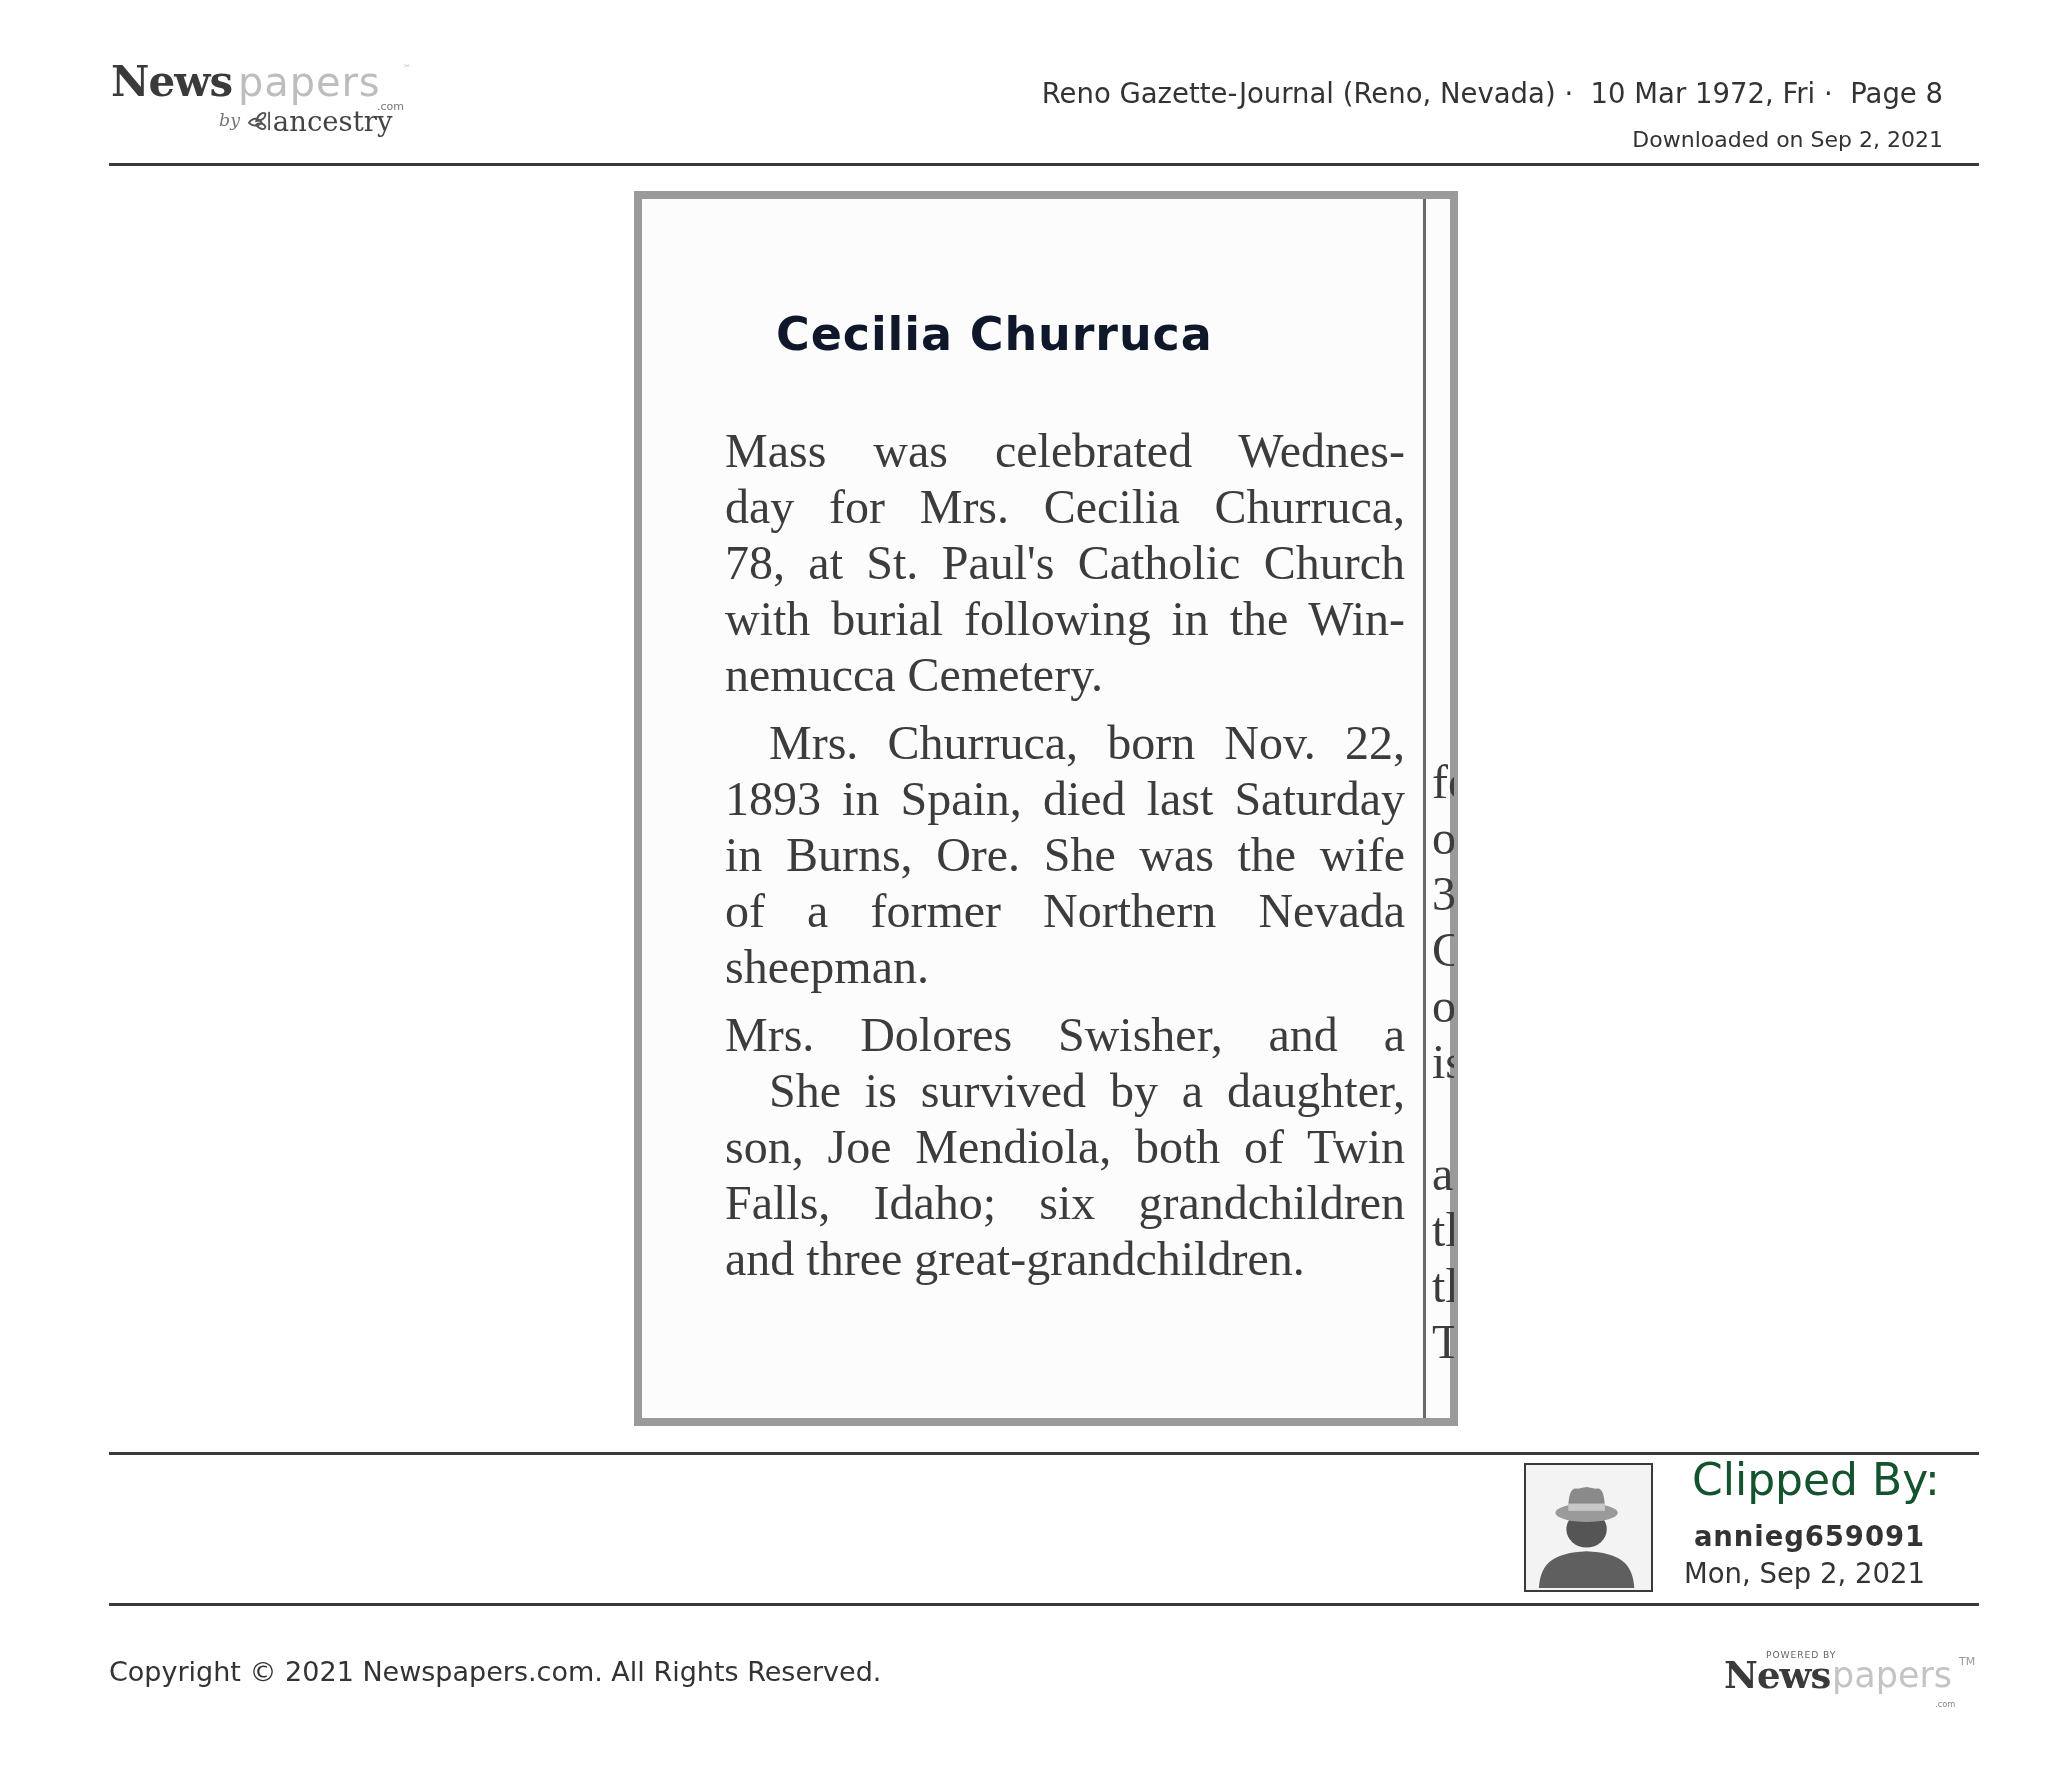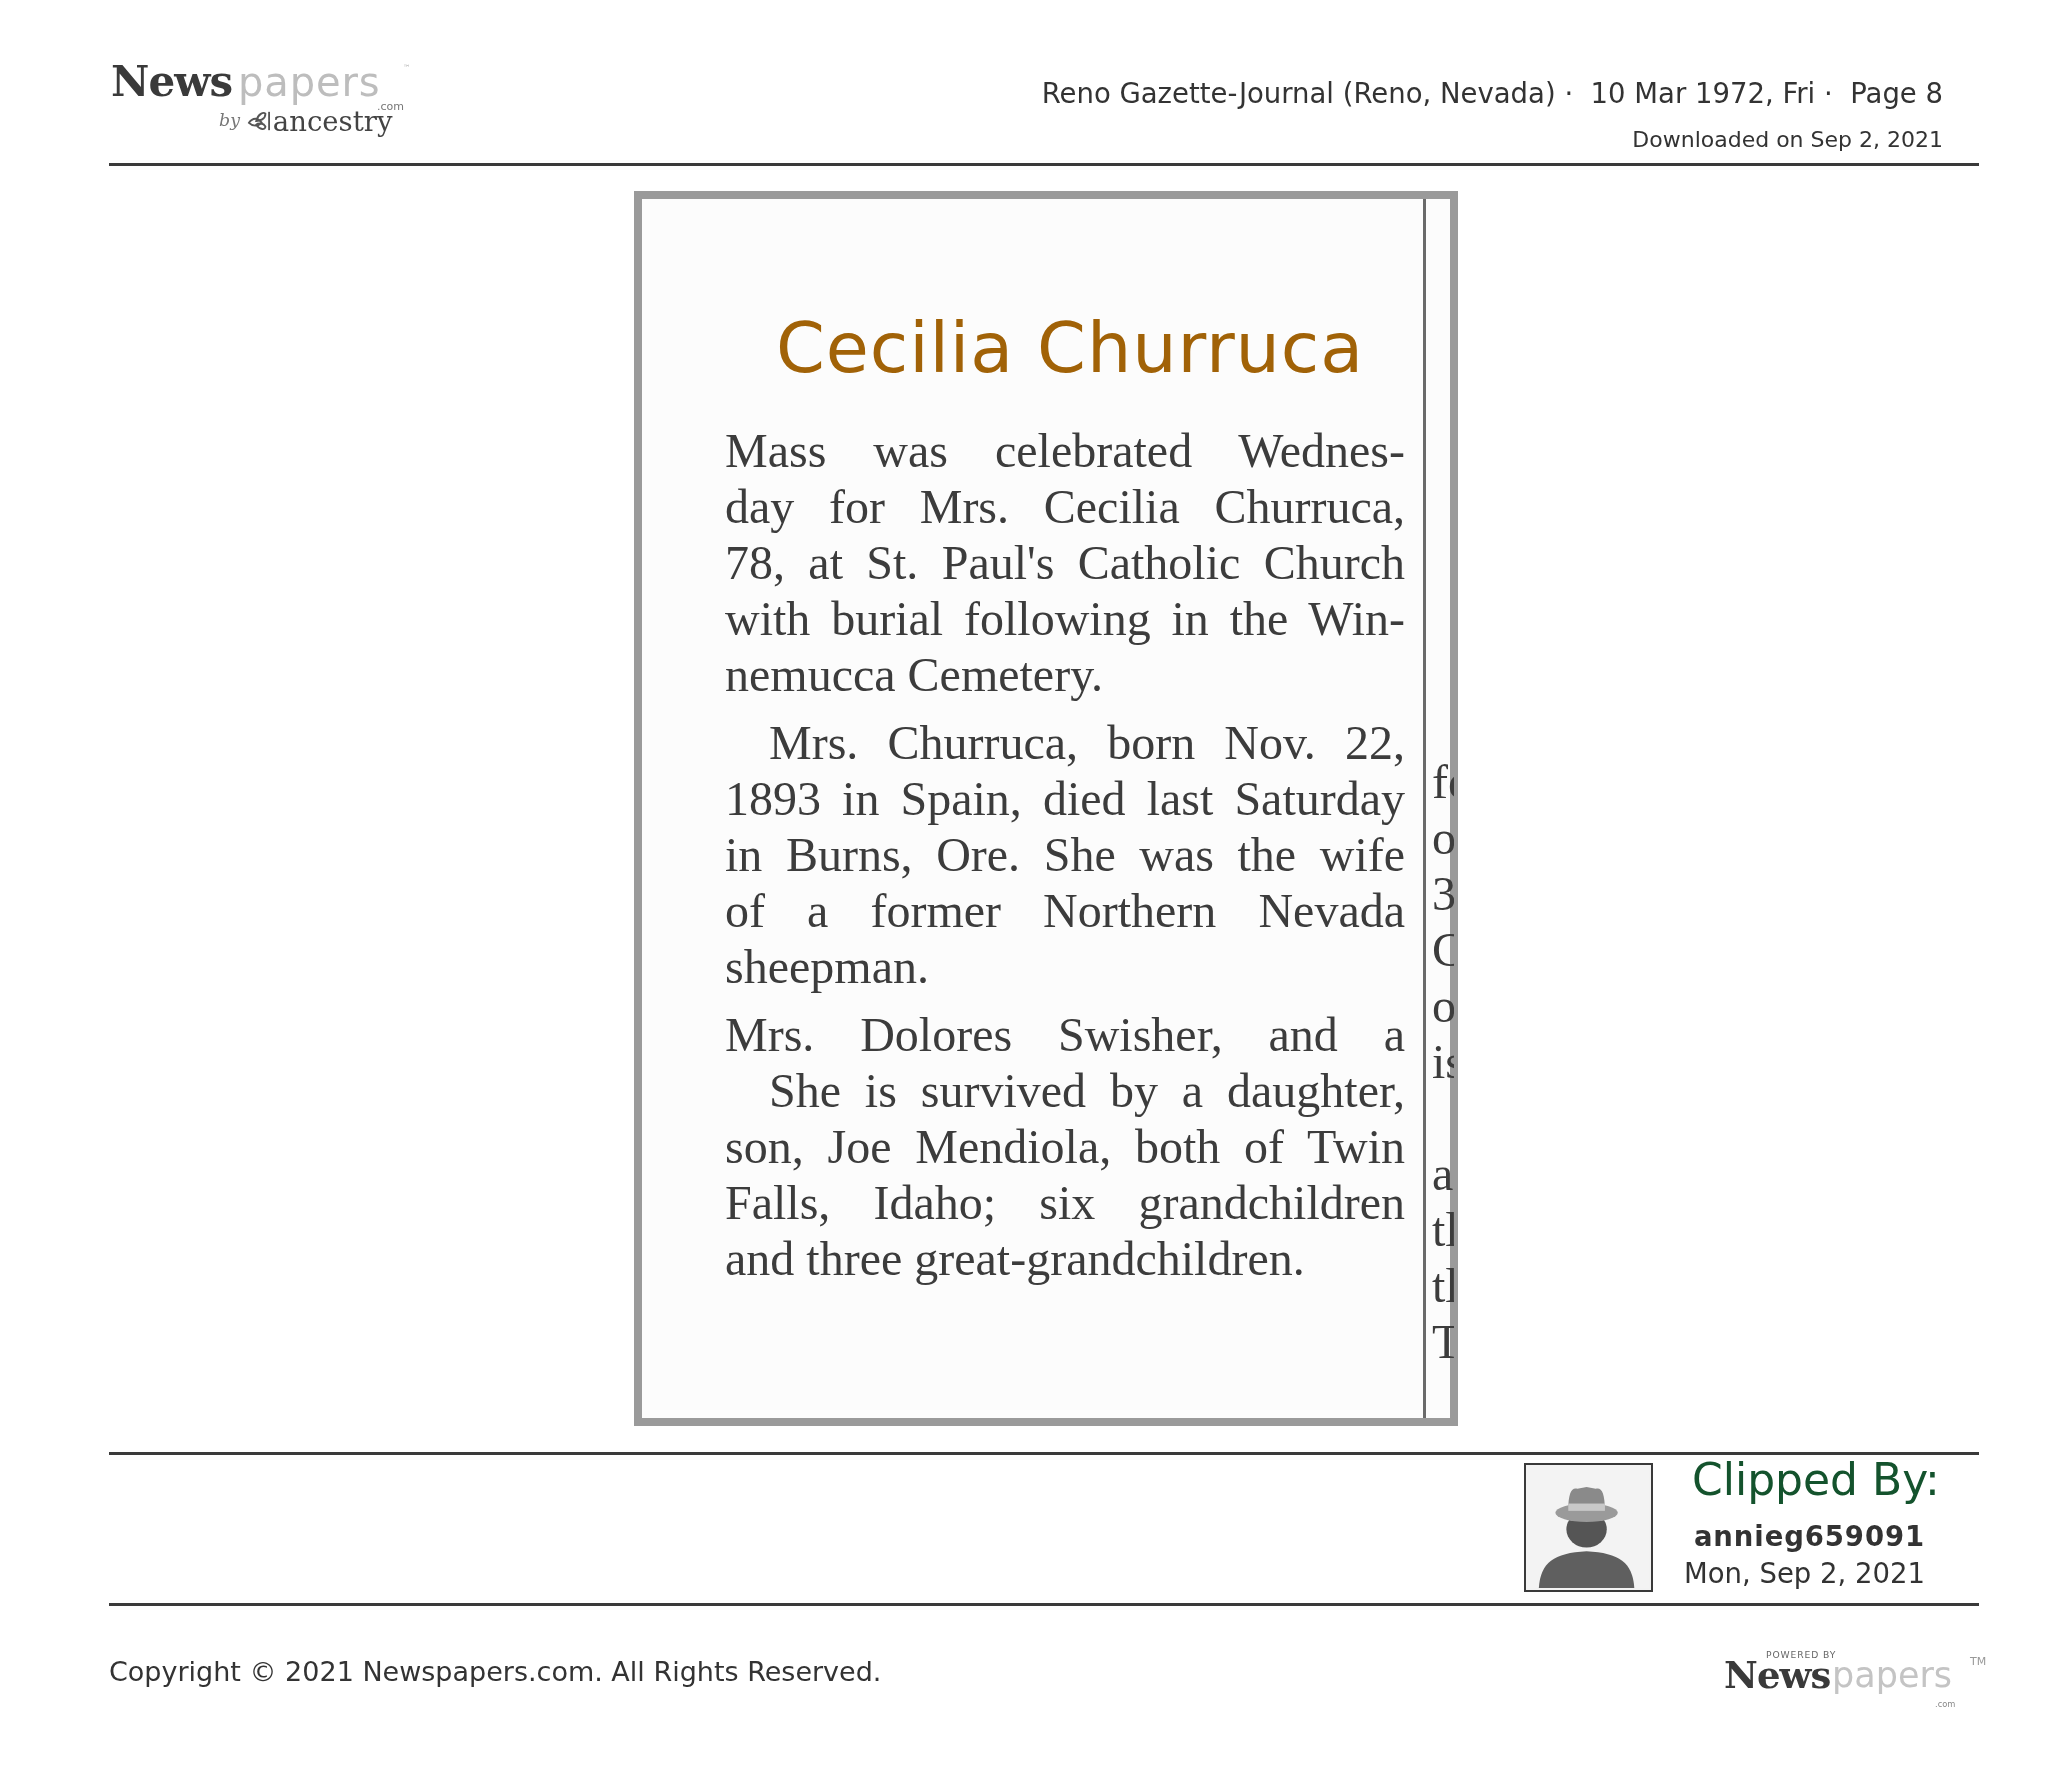--- a/index.html
+++ b/index.html
@@ -18,42 +18,42 @@
 
     .meta-line { right: 111px; font-size: 27.5px; color: #333; white-space: pre; text-align: right; }
     .meta-1 { top: 77px; }
     .meta-2 { top: 127px; font-size: 22px; }
 
     .rule { height: 2.8px; background: #3a3a3a; left: 73px; width: 1870px; }
 
     
     .clip-box { left: 598px; top: 191px; width: 808px; height: 1219px; border: 8.3px solid #9a9a9a; background: #fcfcfc; }
     .col-rule { left: 781px; top: 0; width: 2.8px; height: 1219px; background: #6a6a6a; position: absolute; }
-    .clip-title { position: absolute; left: 134px; top: 108px; font-family: "DejaVu Sans", sans-serif; font-size: 70px; color: #a16207; letter-spacing: 0.9px; white-space: nowrap; }
+    .clip-title { position: absolute; left: 134px; top: 108px; font-family: "DejaVu Sans", sans-serif; font-size: 46px; color: #0f172a; letter-spacing: 0.9px; white-space: nowrap; font-weight: bold; }
     .clip-body { position: absolute; left: 83px; top: 224px; width: 680px; font-family: "Liberation Serif", serif; font-size: 48px; line-height: 56px; color: #3c3c3c; }
     .para { margin: 0 0 12px 0; text-align: justify; text-align-last: left; }
     .line { display: block; white-space: nowrap; text-align: justify; text-align-last: justify; }
     .line.last { text-align-last: left; }
     .line.indent { padding-left: 44px; }
     .frag-col { position: absolute; left: 790px; top: 555px; width: 22px; overflow: hidden; font-family: "Liberation Serif", serif; font-size: 48px; line-height: 56px; color: #3c3c3c; }
     .frag { display: block; white-space: nowrap; height: 56px; }
 
     
     .avatar { left: 1488px; top: 1463px; width: 129px; height: 129px; border: 2.8px solid #3a3a3a; background: #f2f2f2; box-sizing: border-box; overflow: hidden; }
     .clipped-label { left: 1656px; top: 1454px; font-size: 44px; color: #14532d; white-space: nowrap; }
     .clipped-user { right: 129px; top: 1520px; font-size: 27.5px; font-weight: bold; color: #333; letter-spacing: 0.9px; }
     .clipped-date { right: 129px; top: 1557px; font-size: 27.5px; color: #333; }
 
     .copyright { left: 73px; top: 1656px; font-size: 27px; color: #333; white-space: nowrap; }
 
     .logo-bottom { left: 1688px; top: 1649px; width: 262px; height: 64px; }
     .lb-news { position: absolute; left: 0; top: 3.7px; font-family: "DejaVu Serif", serif; font-weight: bold; font-size: 37px; color: #3a3a3a; letter-spacing: -0.9px; }
     .lb-papers { position: absolute; left: 108px; top: 5.5px; font-size: 35px; color: #c4c4c4; }
     .lb-powered { position: absolute; left: 42px; top: 0; font-size: 9.2px; color: #666; letter-spacing: 0.9px; }
-    .lb-tm { position: absolute; left: 246px; top: 5.5px; font-size: 11px; color: #999; }
+    .lb-tm { position: absolute; left: 235px; top: 5.5px; font-size: 11px; color: #999; }
     .lb-com { position: absolute; left: 211px; top: 50px; font-size: 8.3px; color: #888; }
   </style>
 </head>
 <body>
 
 <div class="abs logo-top">
   <span class="logo-news">News</span>
   <span class="logo-papers">papers</span>
   <span class="logo-tm">™</span>
   <span class="logo-com">.com</span>

